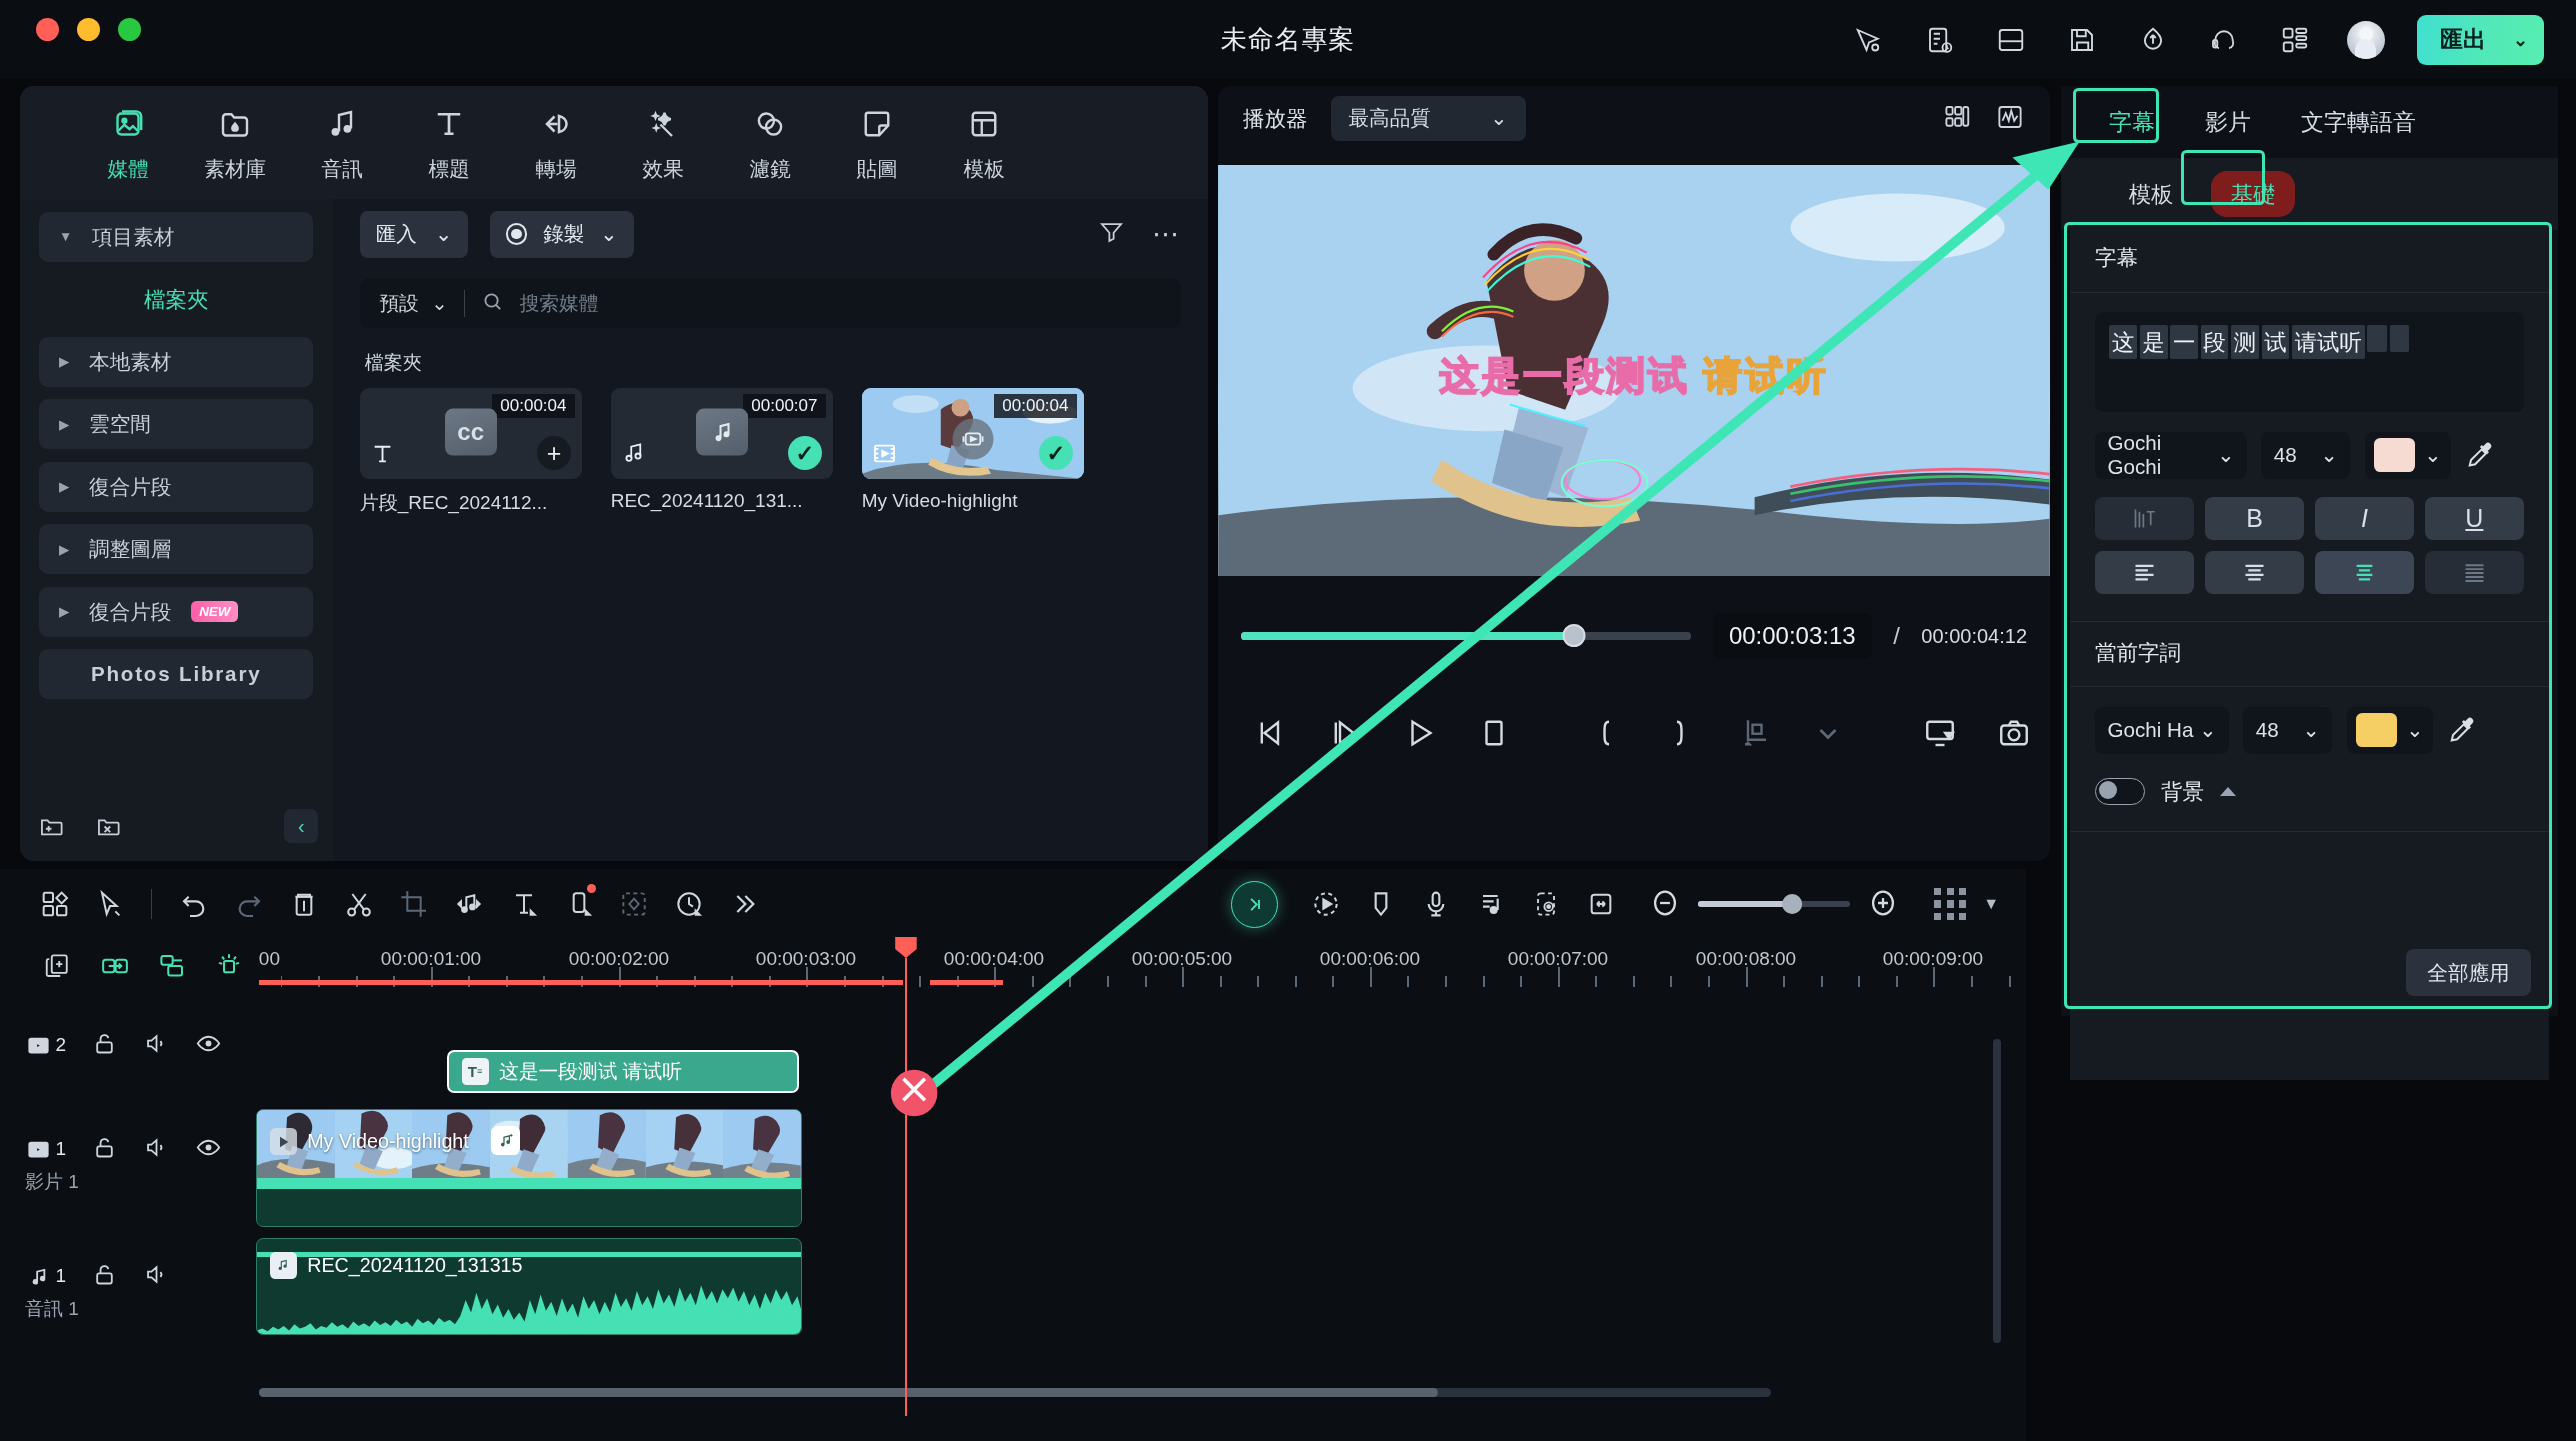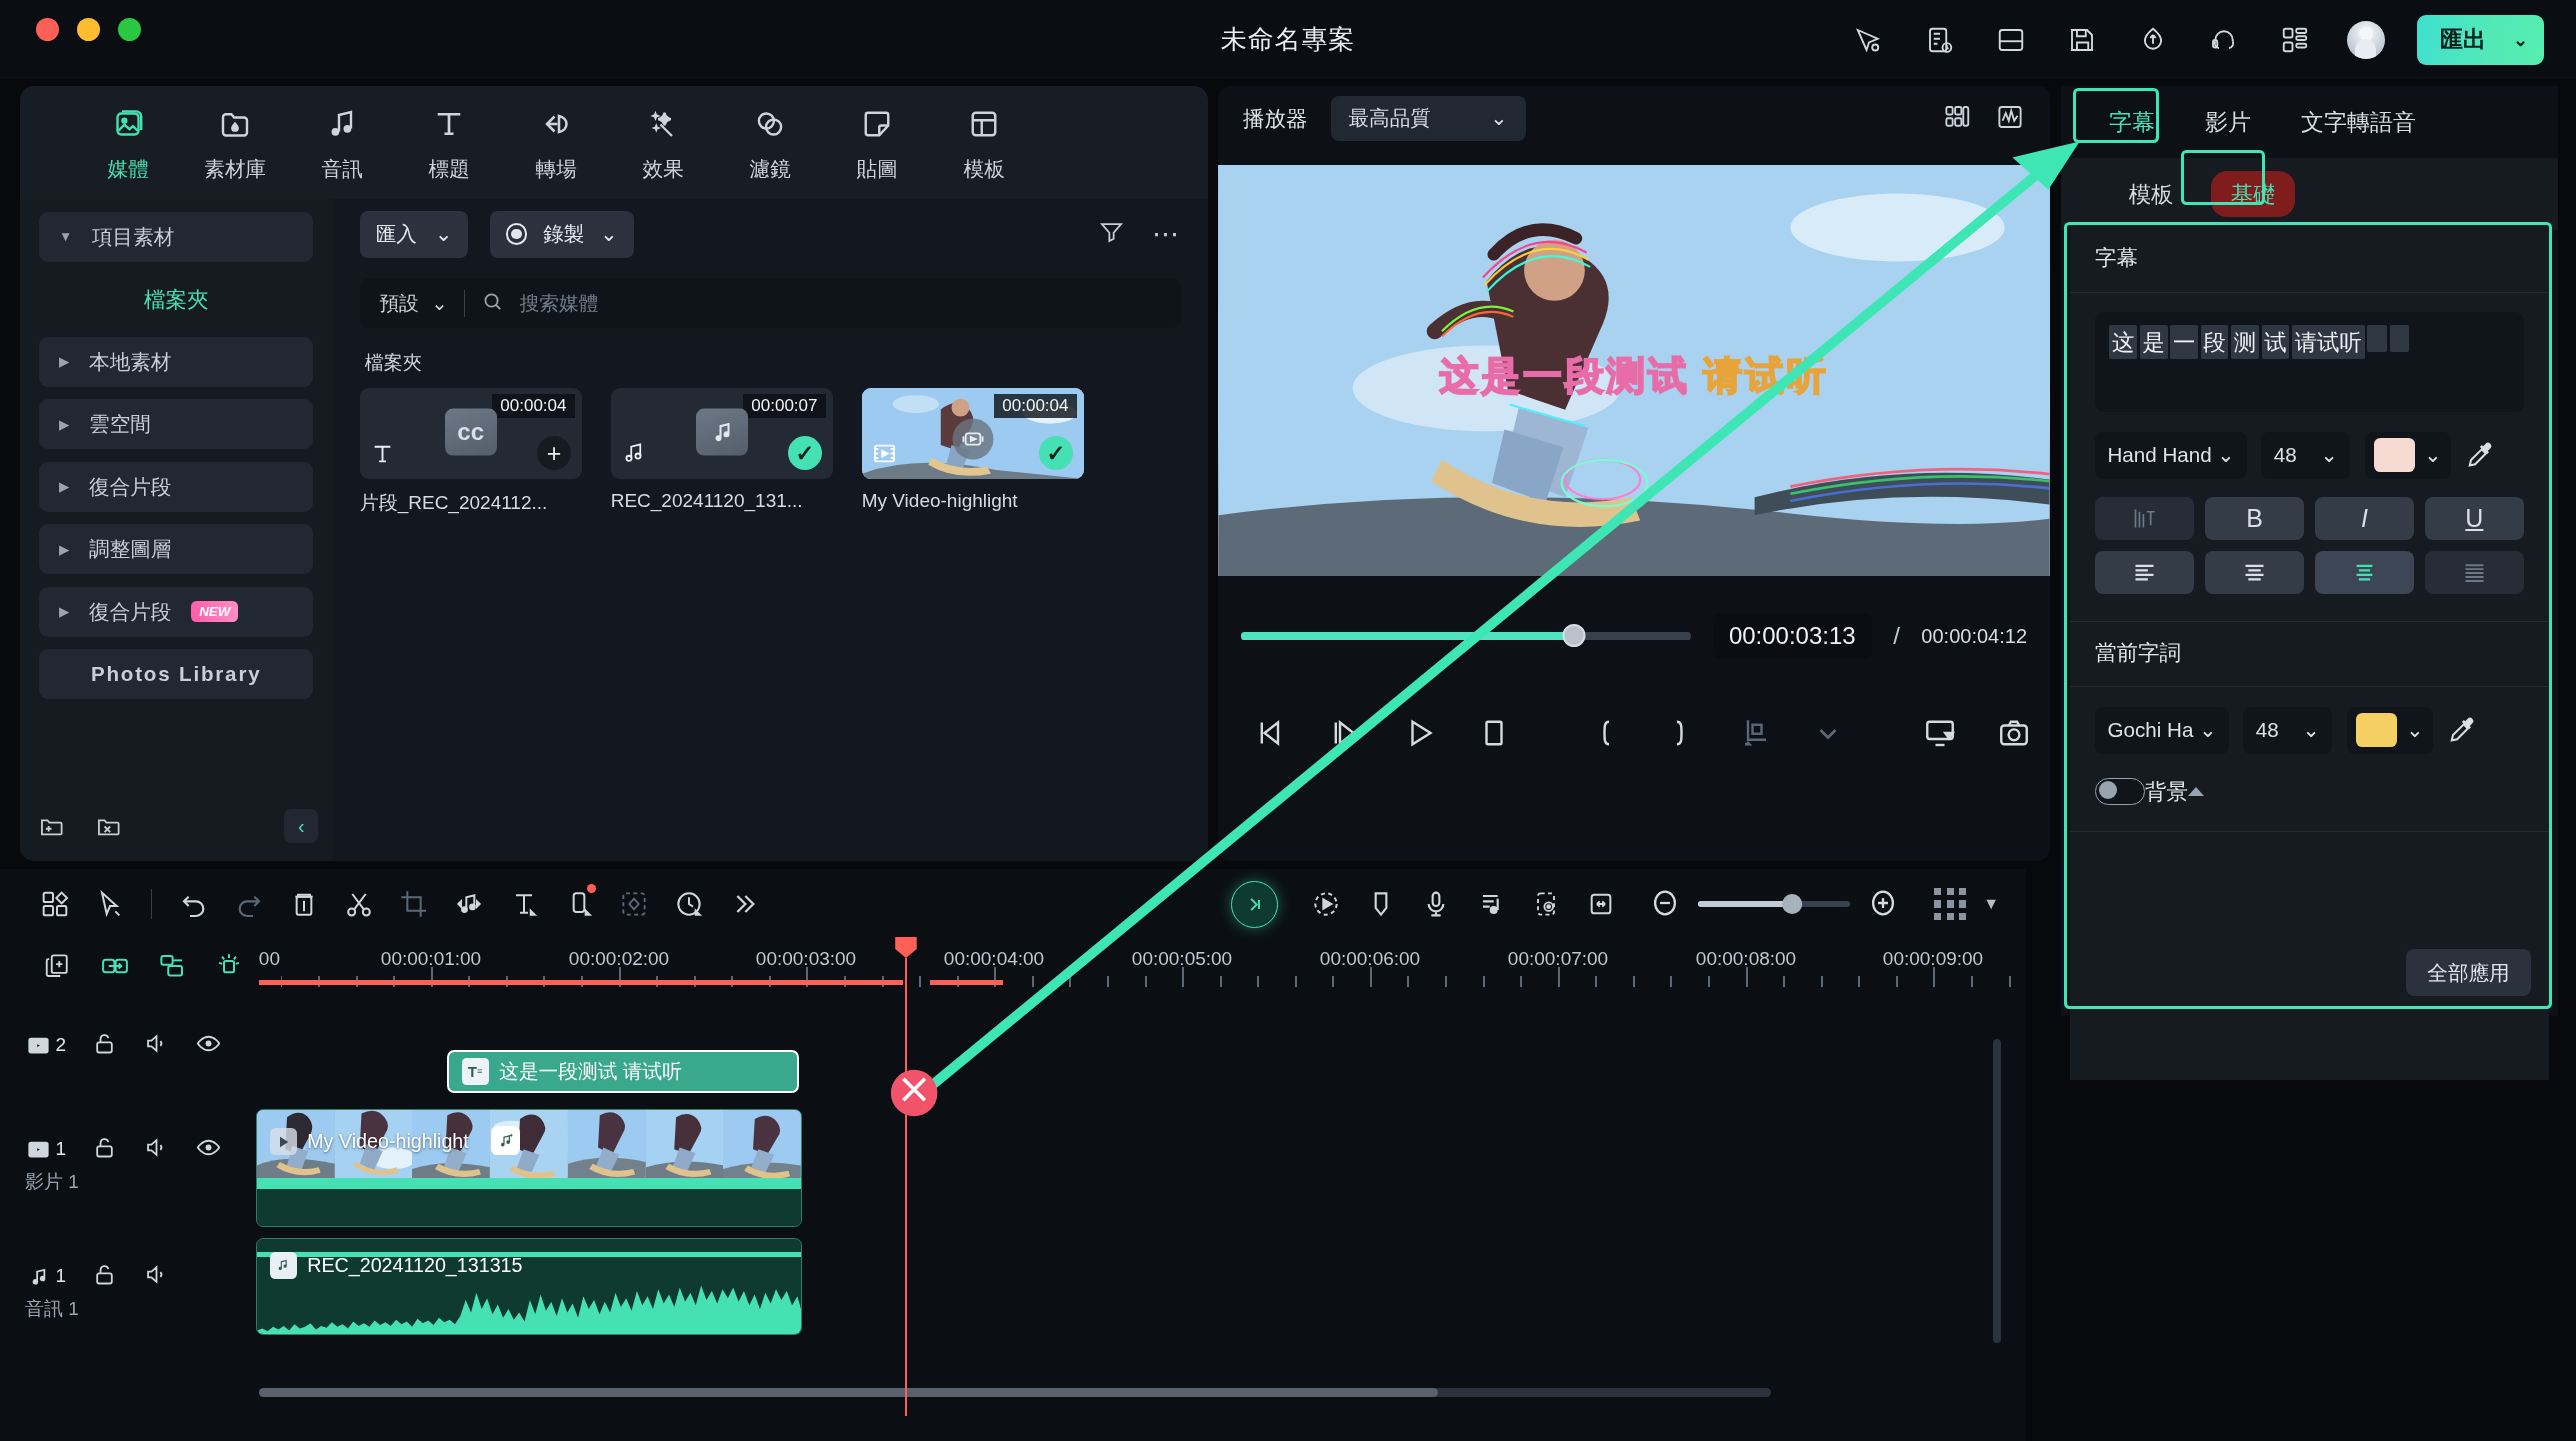--- a/index.html
+++ b/index.html
@@ -164,21 +164,21 @@
   .sel-color{ width:86px; display:flex; align-items:center; gap:9px; padding:0 9px;}
   .swatch{ width:50px; height:34px; border-radius:6.3px; }
   .eyedrop{ color:#d9dfe7; }
   .eyedrop svg{ width:30px;height:30px;}
   .stylegrid{ margin:18px 25px 0 25px; display:grid; grid-template-columns:repeat(4,1fr); gap:10.7px; }
   .sbtn{ height:43px; border-radius:8px; background:#343c48; display:flex;align-items:center;justify-content:center;
     color:#d9dfe7; font-size:25px; }
   .sbtn.ghost{ background:#262d37; color:#6d7886; }
   .sbtn.on{ background:#3c4654; color:#45e0b3; }
   .sbtn svg{ width:27px;height:27px;}
-  .toggle-row{ display:flex; align-items:center; margin:23px 25px 0 25px; }
+  .toggle-row{ display:flex; align-items:center; gap:16px; margin:23px 25px 0 25px; }
   .toggle{ width:50px; height:27px; border-radius:13.4px; background:#10151c; border:1.8px solid #99a3b0; position:relative;}
   .toggle i{ position:absolute; left:2.7px; top:2.7px; width:18px;height:18px; border-radius:50%; background:#99a3b0;}
   .toggle-row .t{ font-size:21.5px; color:#e3e8ef;}
   .tri-up{ width:0;height:0;border-left:8px solid transparent;border-right:8px solid transparent;border-bottom:9px solid #9aa4b1;}
   .applyall{ position:absolute; right:27px; bottom:19.7px; width:125px; height:47px; border-radius:8px; background:#2b323d;
     display:flex;align-items:center;justify-content:center; font-size:20.6px; color:#dfe5ec;}
 
   
   .tl{ position:absolute; left:0; top:869px; width:2026px; height:572px; background:#0b0f14; }
   .tlbar{ height:70px; display:flex; align-items:center; padding:0 27px; gap:0; color:#cfd6de;}
@@ -694,21 +694,21 @@
           <span class="chip">测</span>
           <span class="chip">试</span>
           <span class="chip">请试听</span>
           <span class="chip empty"></span>
           <span class="chip empty"></span>
         </div>
       </div>
 
       <div class="row-ctrl">
         <span class="sel-box sel-font">
-          <span>Hand Hand</span>
+          <span>Gochi Gochi</span>
           <span>⌄</span>
         </span>
         <span class="sel-box sel-size">
           <span>48</span>
           <span>⌄</span>
         </span>
         <span class="sel-box sel-color">
           <span class="swatch" id="sw1" style="background: rgb(246, 219, 211);"></span>
           <span>⌄</span>
         </span>

